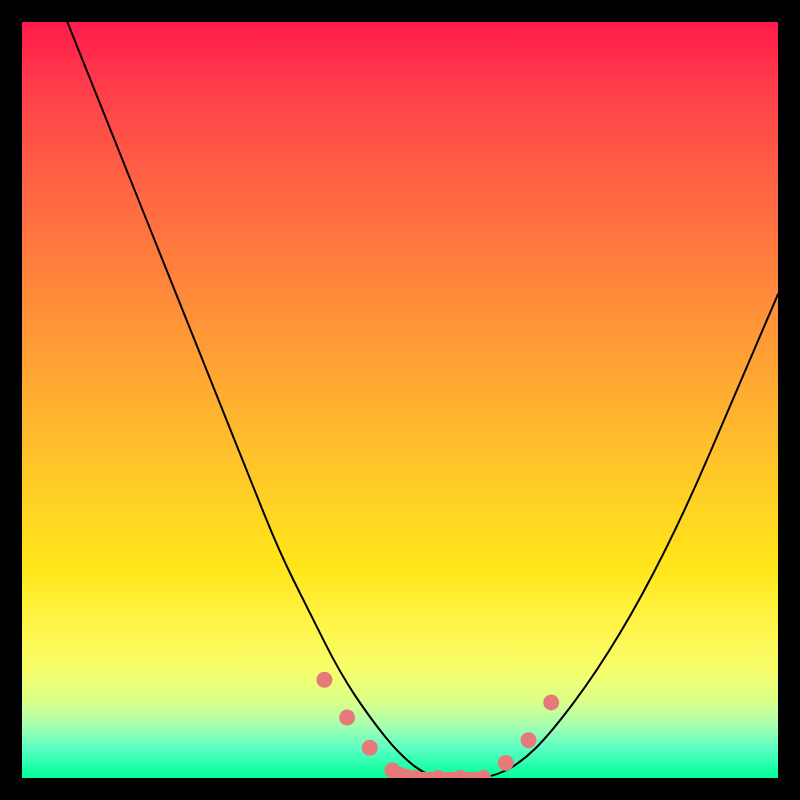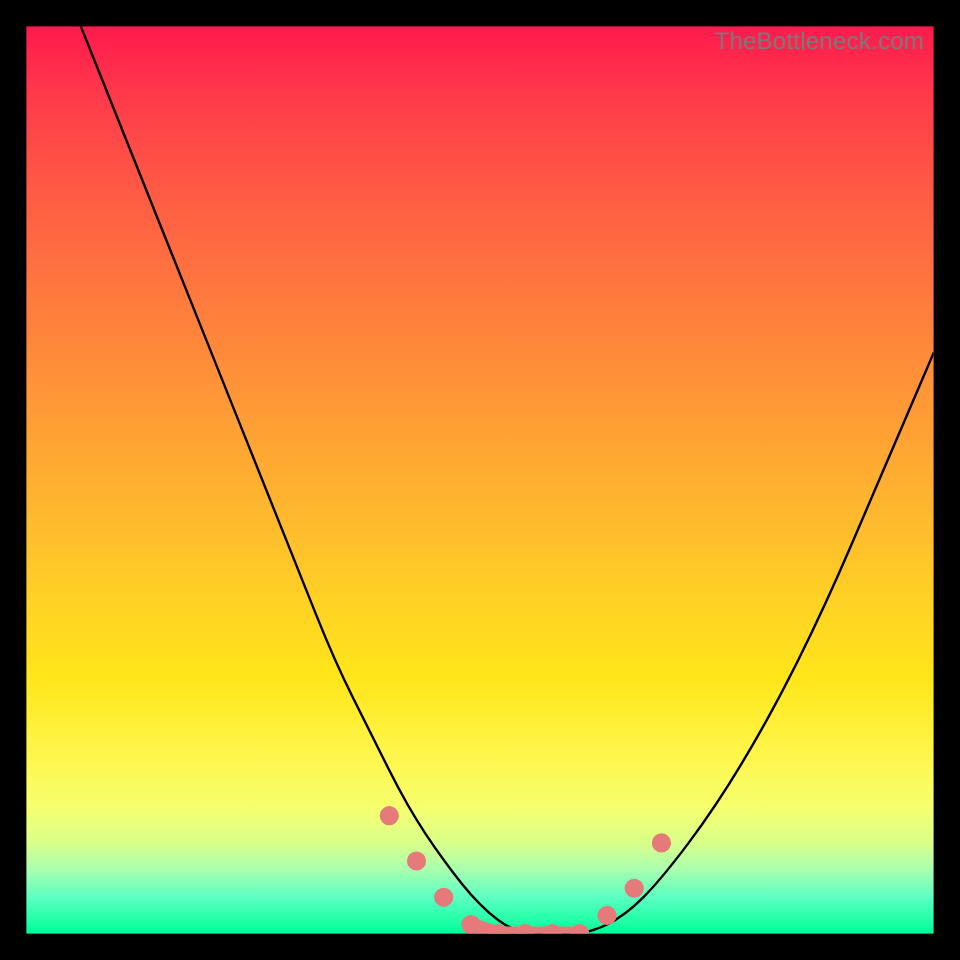--- a/index.html
+++ b/index.html
@@ -74,21 +74,20 @@
     stroke-width: 12;
     stroke-linecap: round;
   }
 </style>
 </head>
 <body>
 
 <div class="frame">
   <div class="plot">
 
-    <div class="watermark">TheBottleneck.com</div>
 
     <svg class="curve" viewBox="0 0 756 756" preserveAspectRatio="none">
       <path id="curve-path" class="line" d="M 45.36 0 Q 45.36 0 60.480000000000004 37.80000000000001 Q 75.60000000000001 75.60000000000002 90.72 113.39999999999998 Q 105.84 151.19999999999993 120.96 189 Q 136.07999999999998 226.80000000000007 151.2 264.6 Q 166.32 302.40000000000003 181.44 340.20000000000005 Q 196.56 378 211.68 415.79999999999995 Q 226.79999999999998 453.59999999999997 241.92000000000002 491.4 Q 257.04 529.2 272.16 559.44 Q 287.28000000000003 589.6800000000001 302.4 619.9200000000001 Q 317.52 650.16 332.64 672.8399999999999 Q 347.76 695.52 362.88 714.4200000000001 Q 378 733.32 393.12 744.6600000000001 Q 408.24 756 423.36 756 Q 438.47999999999996 756 453.59999999999997 756 Q 468.71999999999997 756 483.84000000000003 748.44 Q 498.96000000000004 740.88 514.0799999999999 725.76 Q 529.1999999999999 710.64 551.88 680.4 Q 574.5600000000001 650.16 597.24 612.3599999999999 Q 619.92 574.56 642.5999999999999 529.2 Q 665.28 483.84000000000003 687.96 430.92 Q 710.64 378 733.3199999999999 325.08 T 756 272.15999999999997"></path>
       <path id="plateau-path" class="plateau" d="M 370.44 748.44 L 393.12 756 L 415.8 756 L 438.47999999999996 756 L 461.15999999999997 756"></path>
       <g id="dots">
           <circle cx="302.40000000000003" cy="657.72" r="8" class="dot"></circle>
           <circle cx="325.08" cy="695.52" r="8" class="dot"></circle>
           <circle cx="347.76" cy="725.76" r="8" class="dot"></circle>
           <circle cx="370.44" cy="748.44" r="8" class="dot"></circle>
           <circle cx="393.12" cy="756" r="8" class="dot"></circle>

